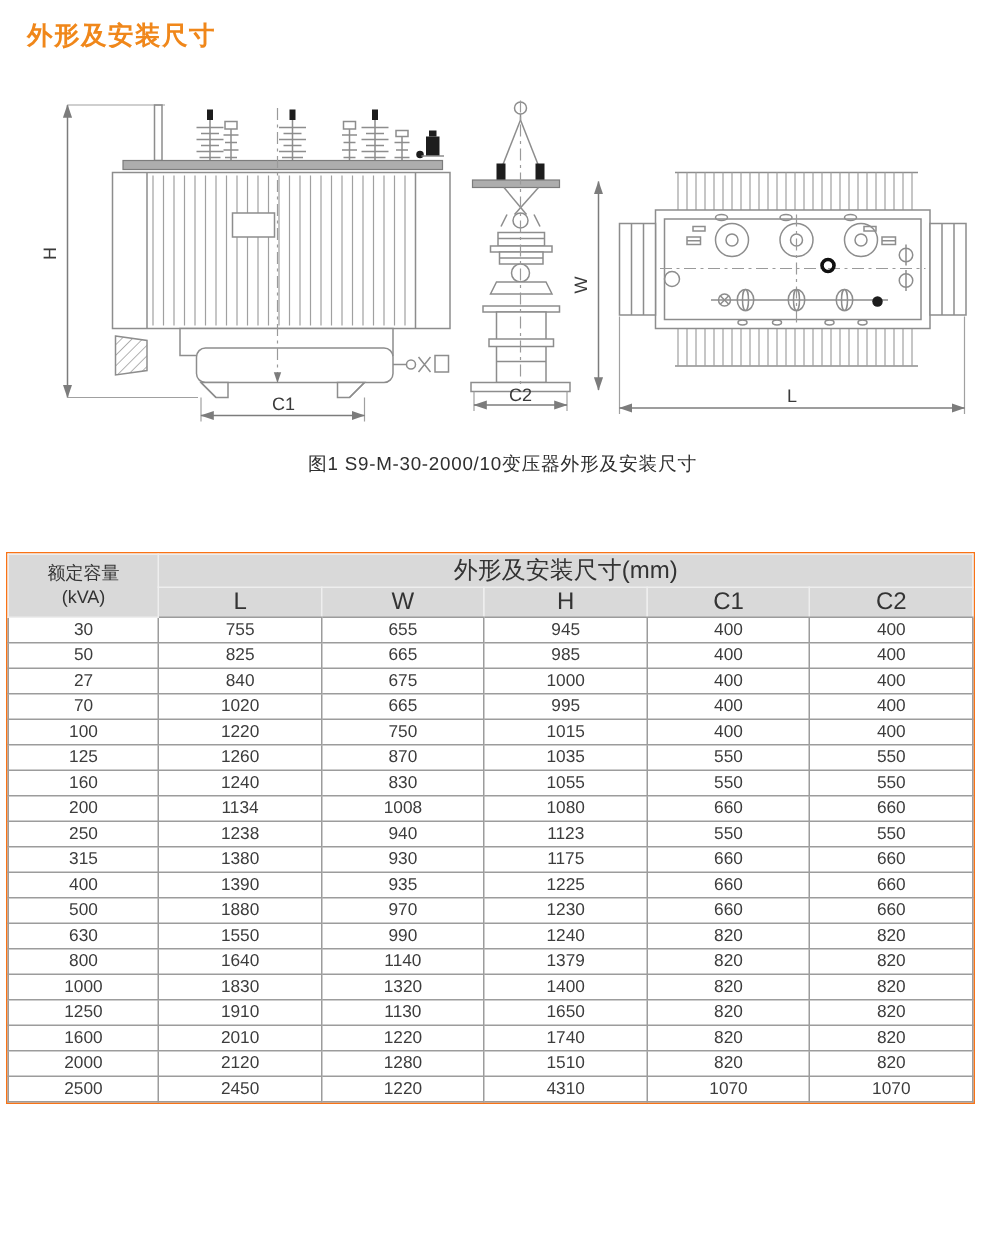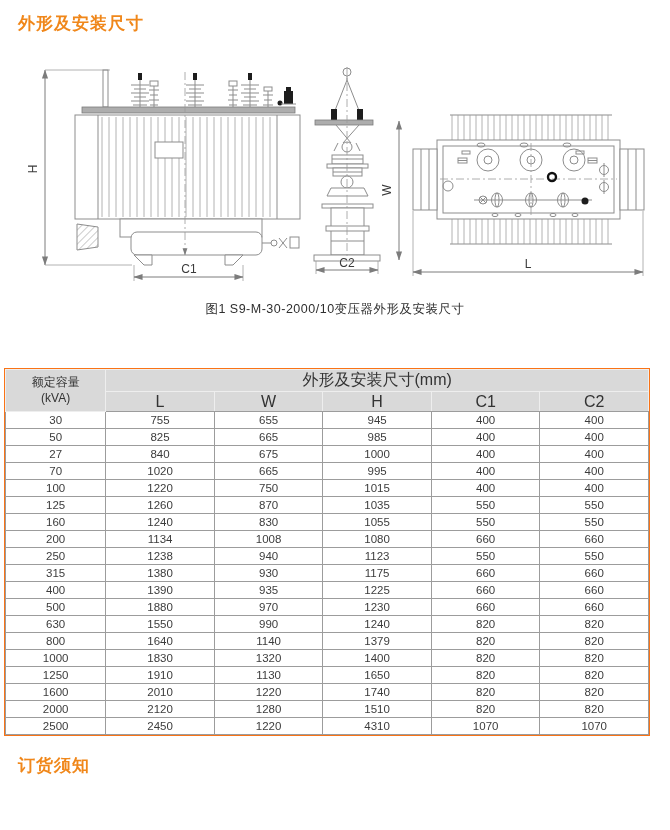--- a/index.html
+++ b/index.html
@@ -439,15 +439,14 @@
             <td>2450</td>
             <td>1220</td>
             <td>4310</td>
             <td>1070</td>
             <td>1070</td>
           </tr>
         </tbody>
     </table>
   </div>
 
-  <div class="sec-title" style="margin-top:18px">订货须知</div>
 
 </div>
 
 </body></html>

